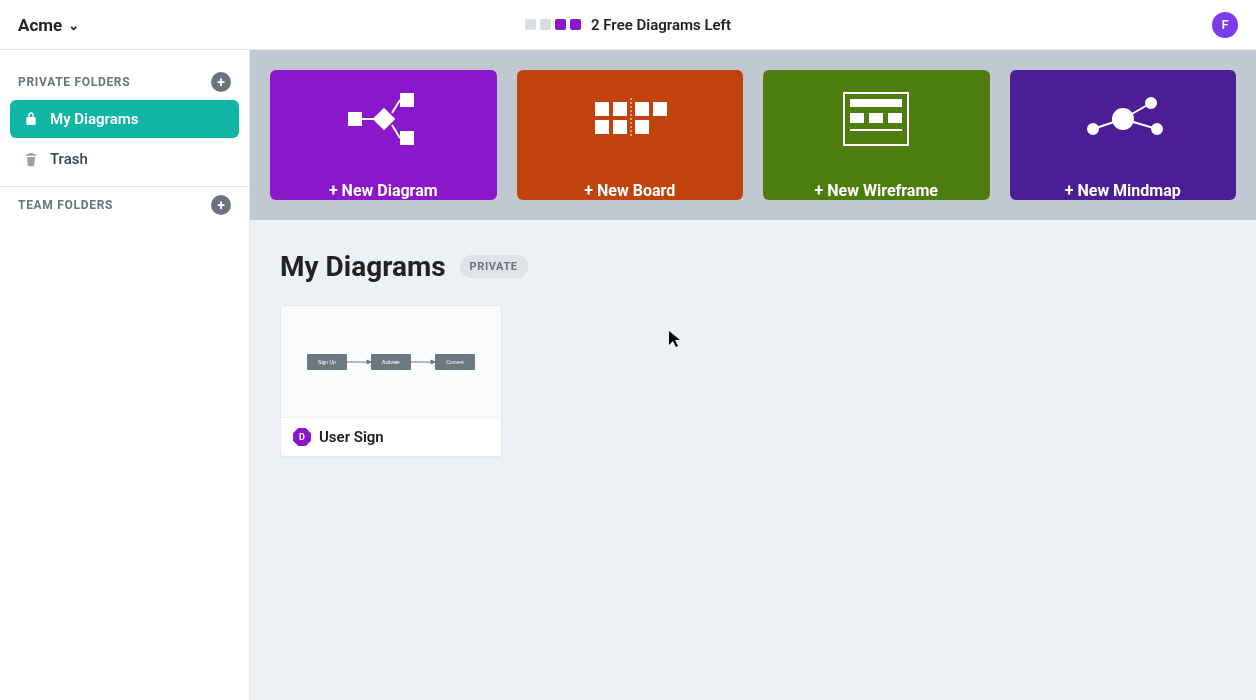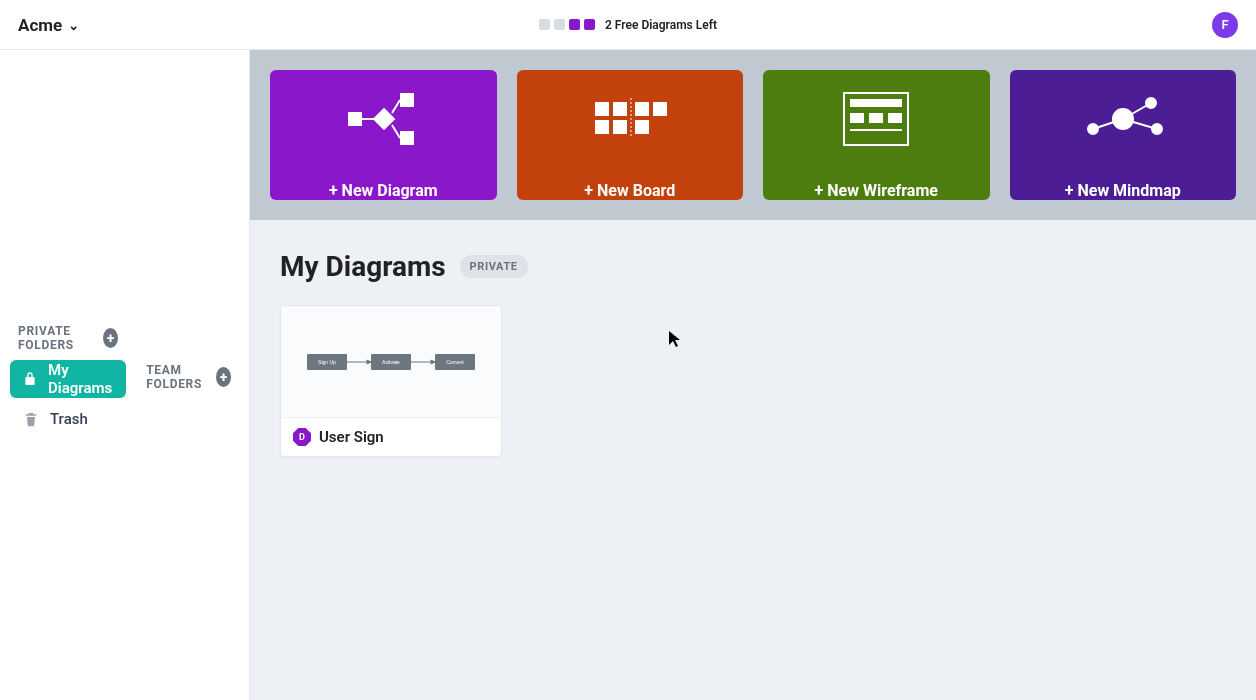--- a/index.html
+++ b/index.html
@@ -4,33 +4,33 @@
 <style>
   * { box-sizing: border-box; margin: 0; padding: 0; }
   html, body { width: 1256px; height: 700px; font-family: -apple-system, BlinkMacSystemFont, "Segoe UI", Roboto, Helvetica, Arial, sans-serif; background: #fff; color: #222; }
   body { display: flex; flex-direction: column; }
 
   
   .topbar { height: 50px; border-bottom: 1px solid #e5e7eb; display: flex; align-items: center; padding: 0 18px; position: relative; }
   .org-switcher { display: flex; align-items: center; gap: 6px; font-weight: 700; font-size: 17px; cursor: pointer; }
   .org-switcher .chev { font-size: 13px; position: relative; top: 1px; }
 
-  .usage-meter { position: absolute; left: 50%; transform: translateX(-50%); display: flex; align-items: center; gap: 10px; font-size: 12px; font-weight: 600; }
+  .usage-meter { position: absolute; left: 50%; transform: translateX(-50%); display: flex; align-items: center; gap: 10px; font-size: 15px; font-weight: 600; }
   .usage-dots { display: flex; gap: 4px; }
   .usage-dots span { width: 11px; height: 11px; border-radius: 2px; display: inline-block; }
   .usage-dots .used { background: #d8dde3; }
   .usage-dots .left { background: #8a17c9; }
 
   .avatar { margin-left: auto; width: 26px; height: 26px; border-radius: 50%; background: #7c3aed; color: #fff; display: flex; align-items: center; justify-content: center; font-size: 13px; font-weight: 600; cursor: pointer; }
 
   
   .body { flex: 1; display: flex; min-height: 0; }
 
   
-  .sidebar { width: 250px; border-right: 1px solid #e5e7eb; padding: 22px 10px 10px 10px; display: flex; flex-direction: row; gap: 16px; align-items: center; }
+  .sidebar { width: 250px; border-right: 1px solid #e5e7eb; padding: 22px 10px 10px 10px; display: flex; flex-direction: column; gap: 8px; }
   .side-section { }
   .side-head { display: flex; align-items: center; justify-content: space-between; padding: 0 8px 8px 8px; }
   .side-head h6 { font-size: 12px; letter-spacing: 0.7px; color: #6b7280; font-weight: 700; }
   .plus-btn { width: 20px; height: 20px; border-radius: 50%; background: #6b7280; color: #fff; display: flex; align-items: center; justify-content: center; font-size: 14px; font-weight: 700; cursor: pointer; line-height: 1; }
   .side-list { display: flex; flex-direction: column; gap: 2px; }
   .side-item { display: flex; align-items: center; gap: 10px; height: 38px; padding: 0 12px; border-radius: 6px; font-size: 15px; font-weight: 500; color: #374151; cursor: pointer; }
   .side-item.active { background: #11b5a3; color: #fff; font-weight: 600; }
   .side-item .icon { width: 18px; height: 18px; display: flex; align-items: center; justify-content: center; }
   .side-divider { height: 1px; background: #e5e7eb; margin: 0 -10px; }
 

